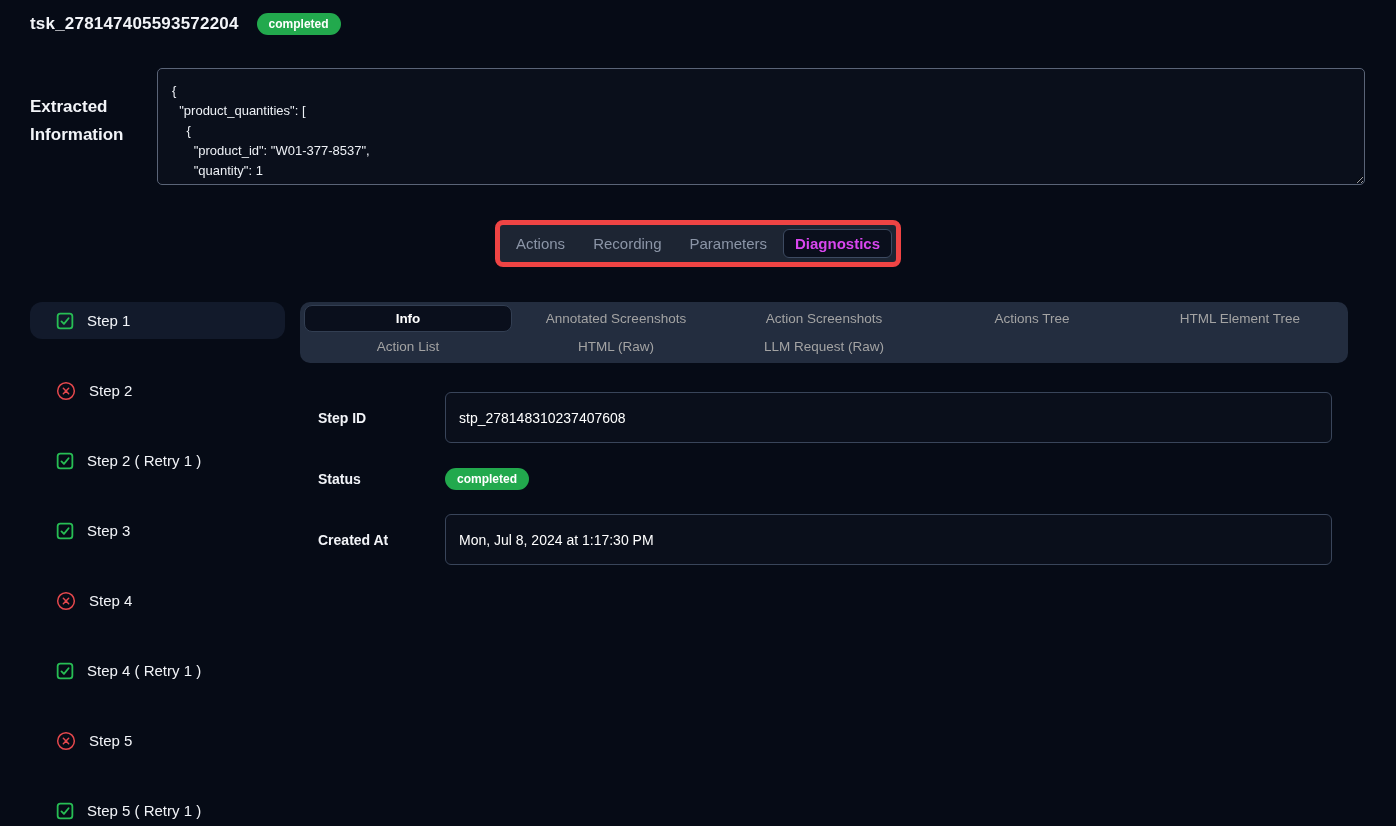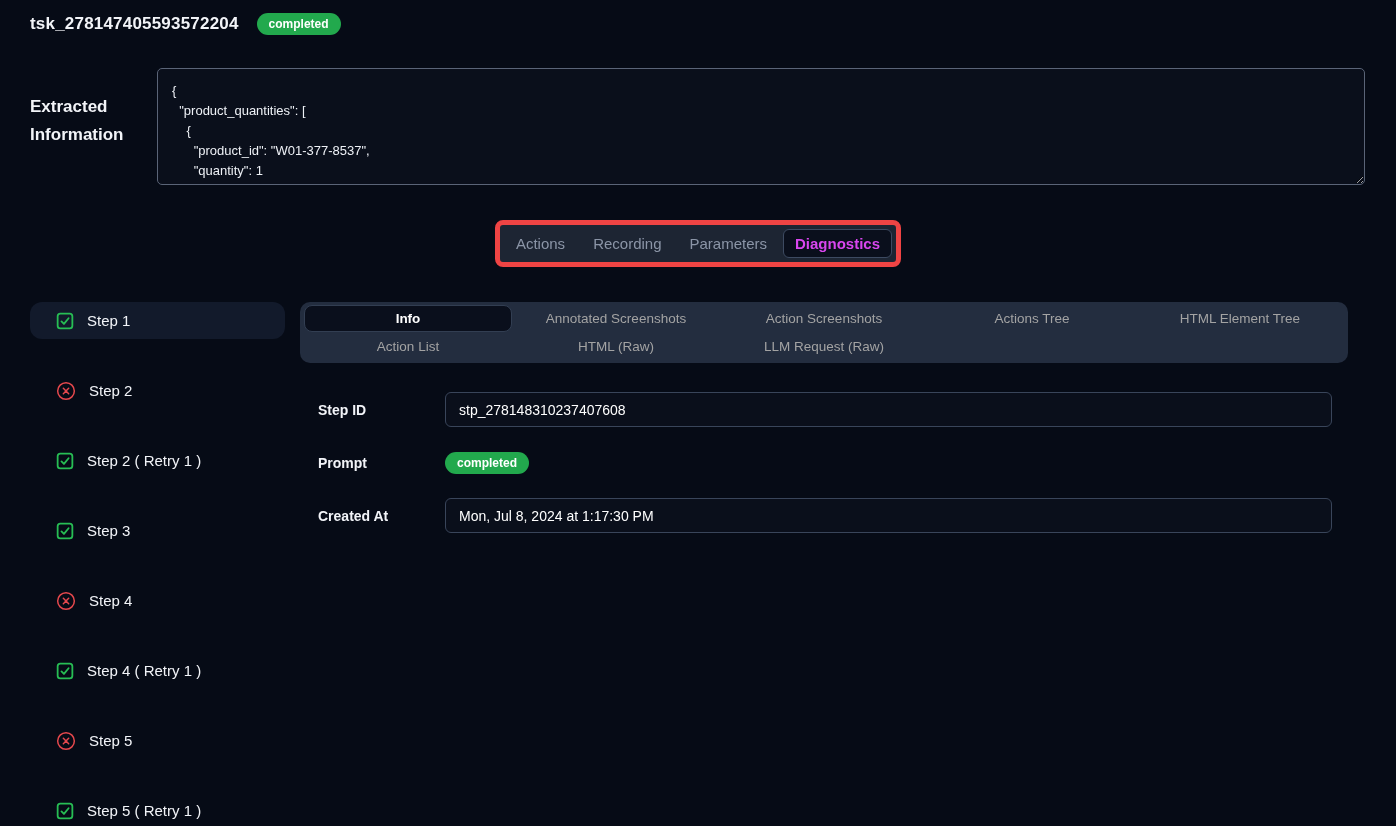--- a/index.html
+++ b/index.html
@@ -75,21 +75,21 @@
   }
 
   
   .fields { margin-top:29px; }
   .field-row { display:flex; align-items:center; min-height:35px; margin-bottom:18px; }
   .field-label {
     width:145px; flex-shrink:0; padding-left:18px;
     font-size:14px; font-weight:700; color:#f2f4f8;
   }
   .field-input {
-    flex:1; height:35px; margin-right:16px;
+    flex:1; height:51px; margin-right:16px;
     background:#0a0f1b; color:#fff; border:1px solid #39455a; border-radius:6px;
     font-family:"Liberation Sans", sans-serif; font-size:14px; padding:0 13px;
     outline:none;
   }
 </style>
 </head>
 <body>
 
 <div class="header">
   <div class="task-title">tsk_278147405593572204</div>
@@ -238,21 +238,21 @@
     </div>
 
     <div class="fields">
 
       <div class="field-row">
         <div class="field-label">Step ID</div>
         <input class="field-input" type="text" value="stp_278148310237407608" style="">
       </div>
 
       <div class="field-row">
-        <div class="field-label">Prompt</div>
+        <div class="field-label">Status</div>
         <div class="badge">completed</div>
       </div>
 
       <div class="field-row">
         <div class="field-label">Created At</div>
         <input class="field-input" type="text" value="Mon, Jul 8, 2024 at 1:17:30 PM" style="">
       </div>
 
     </div>
   </div>

